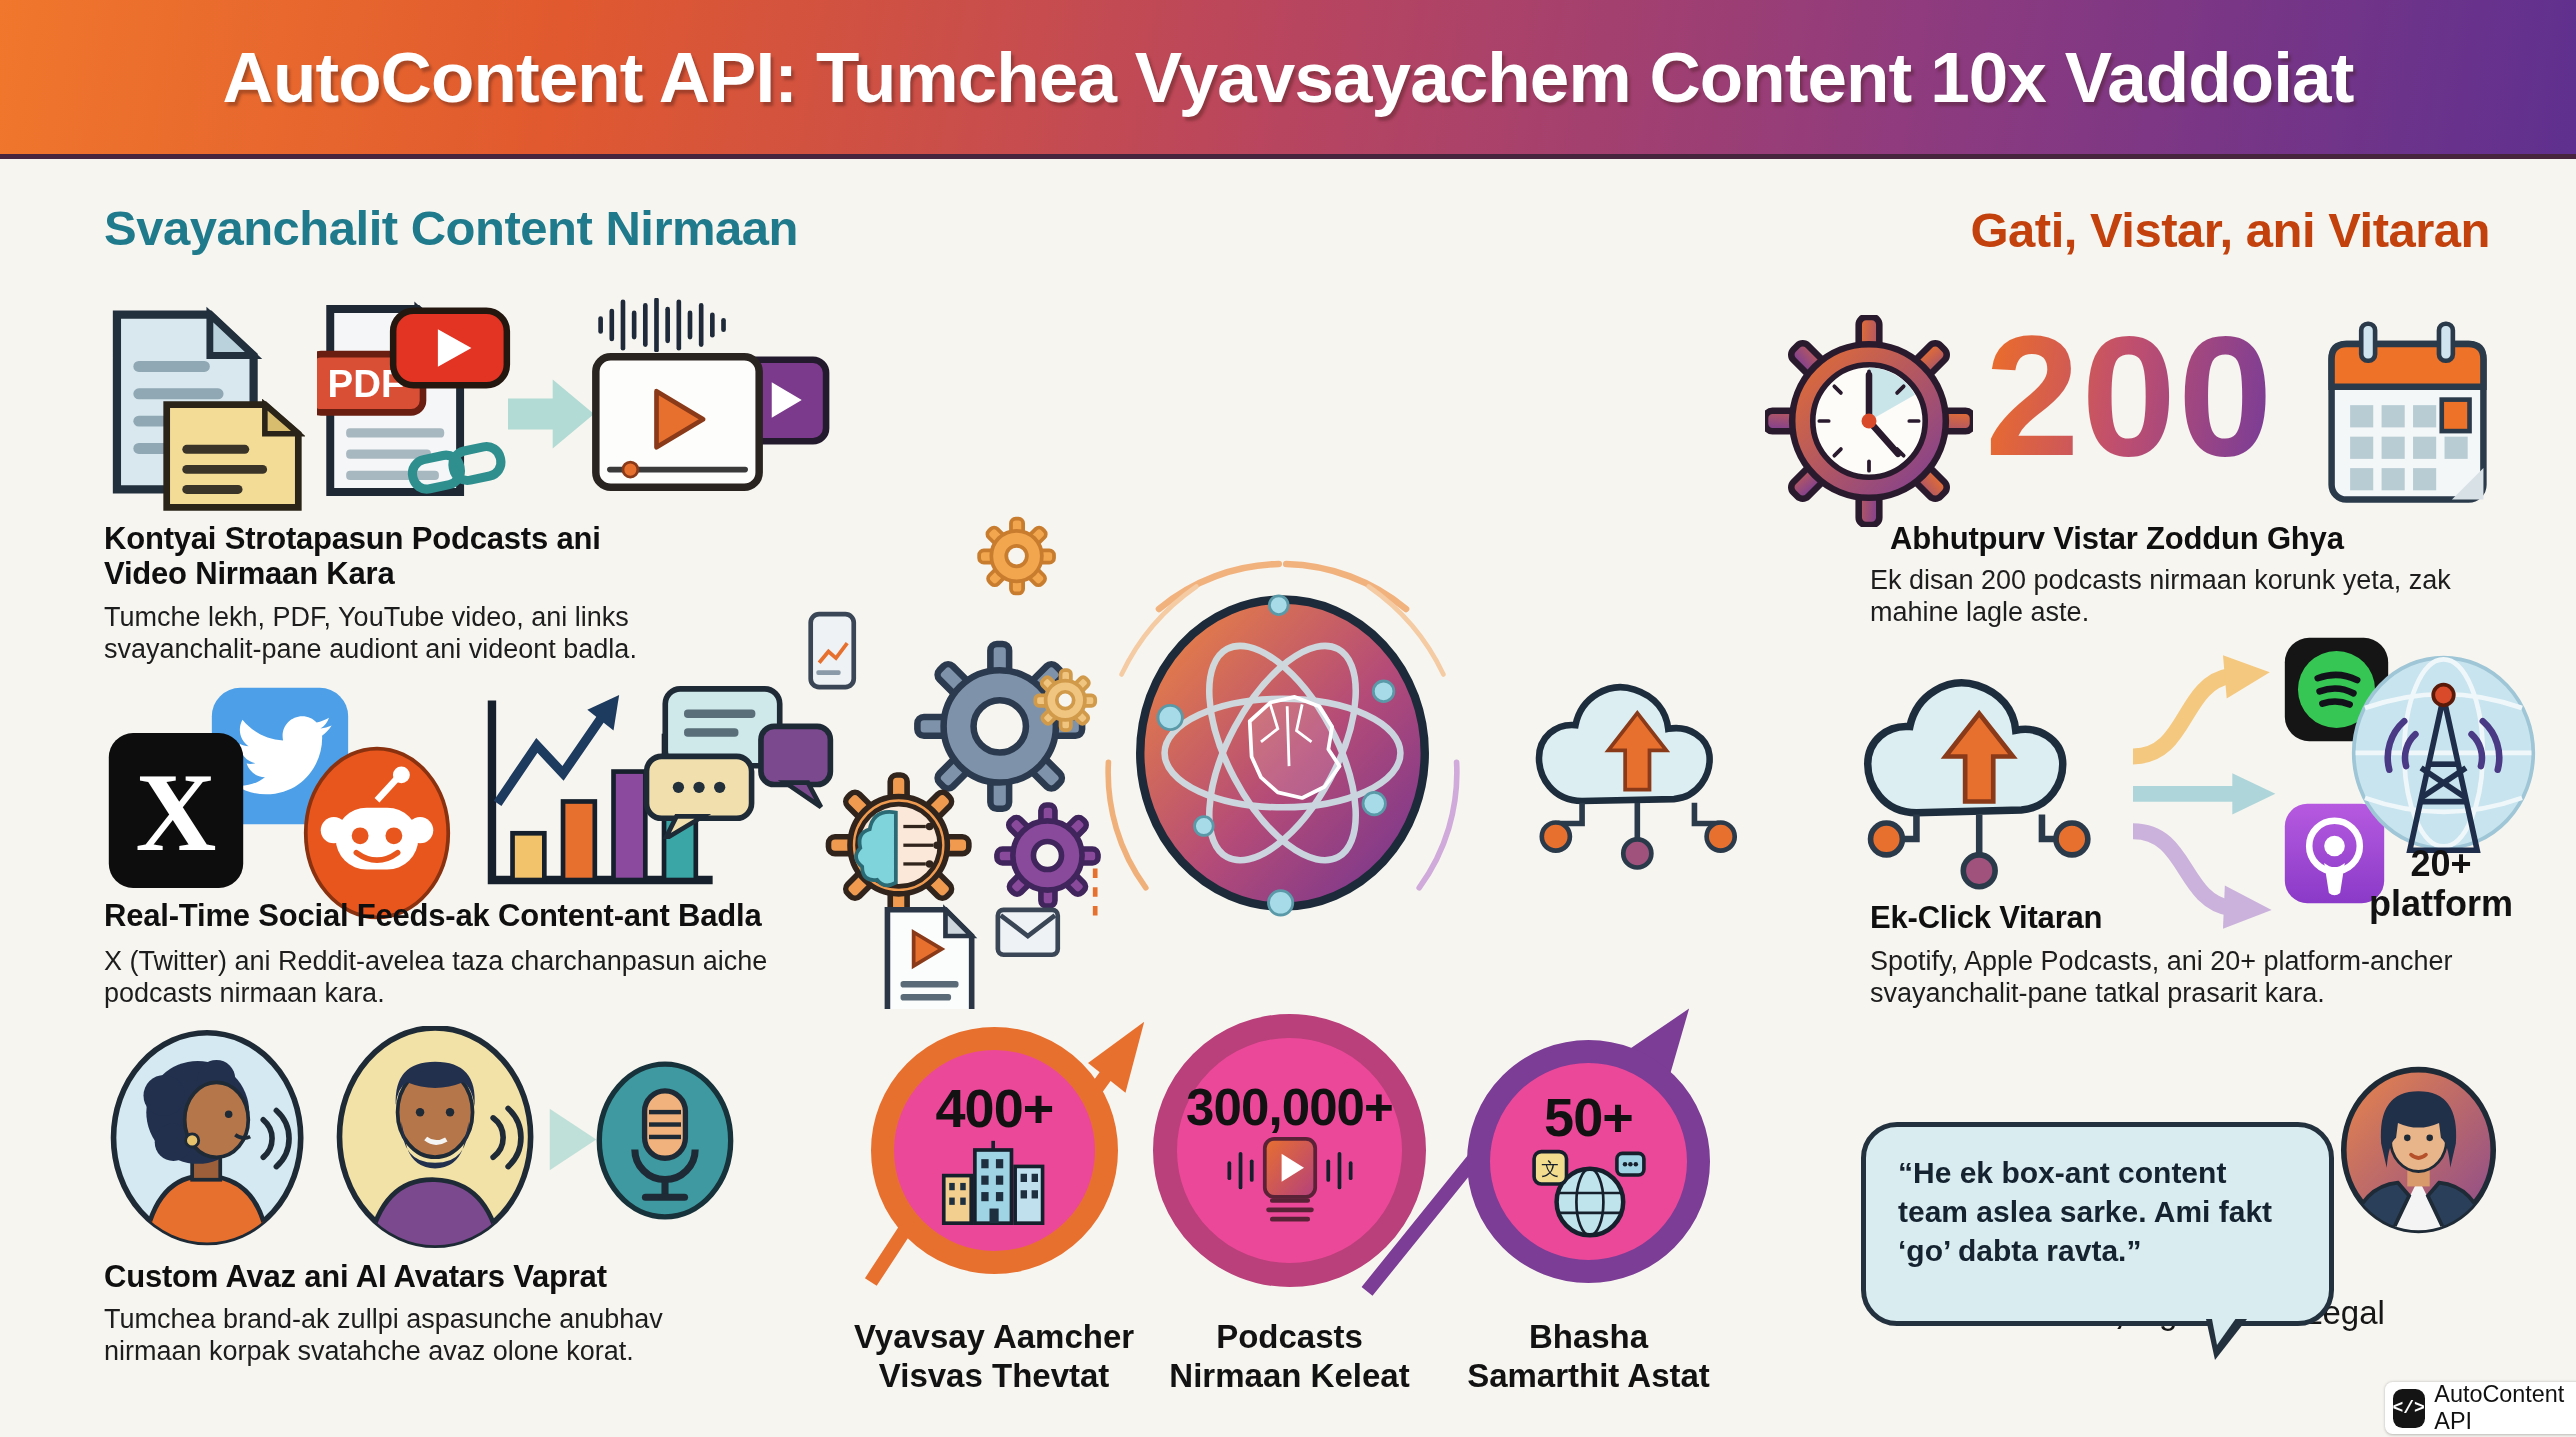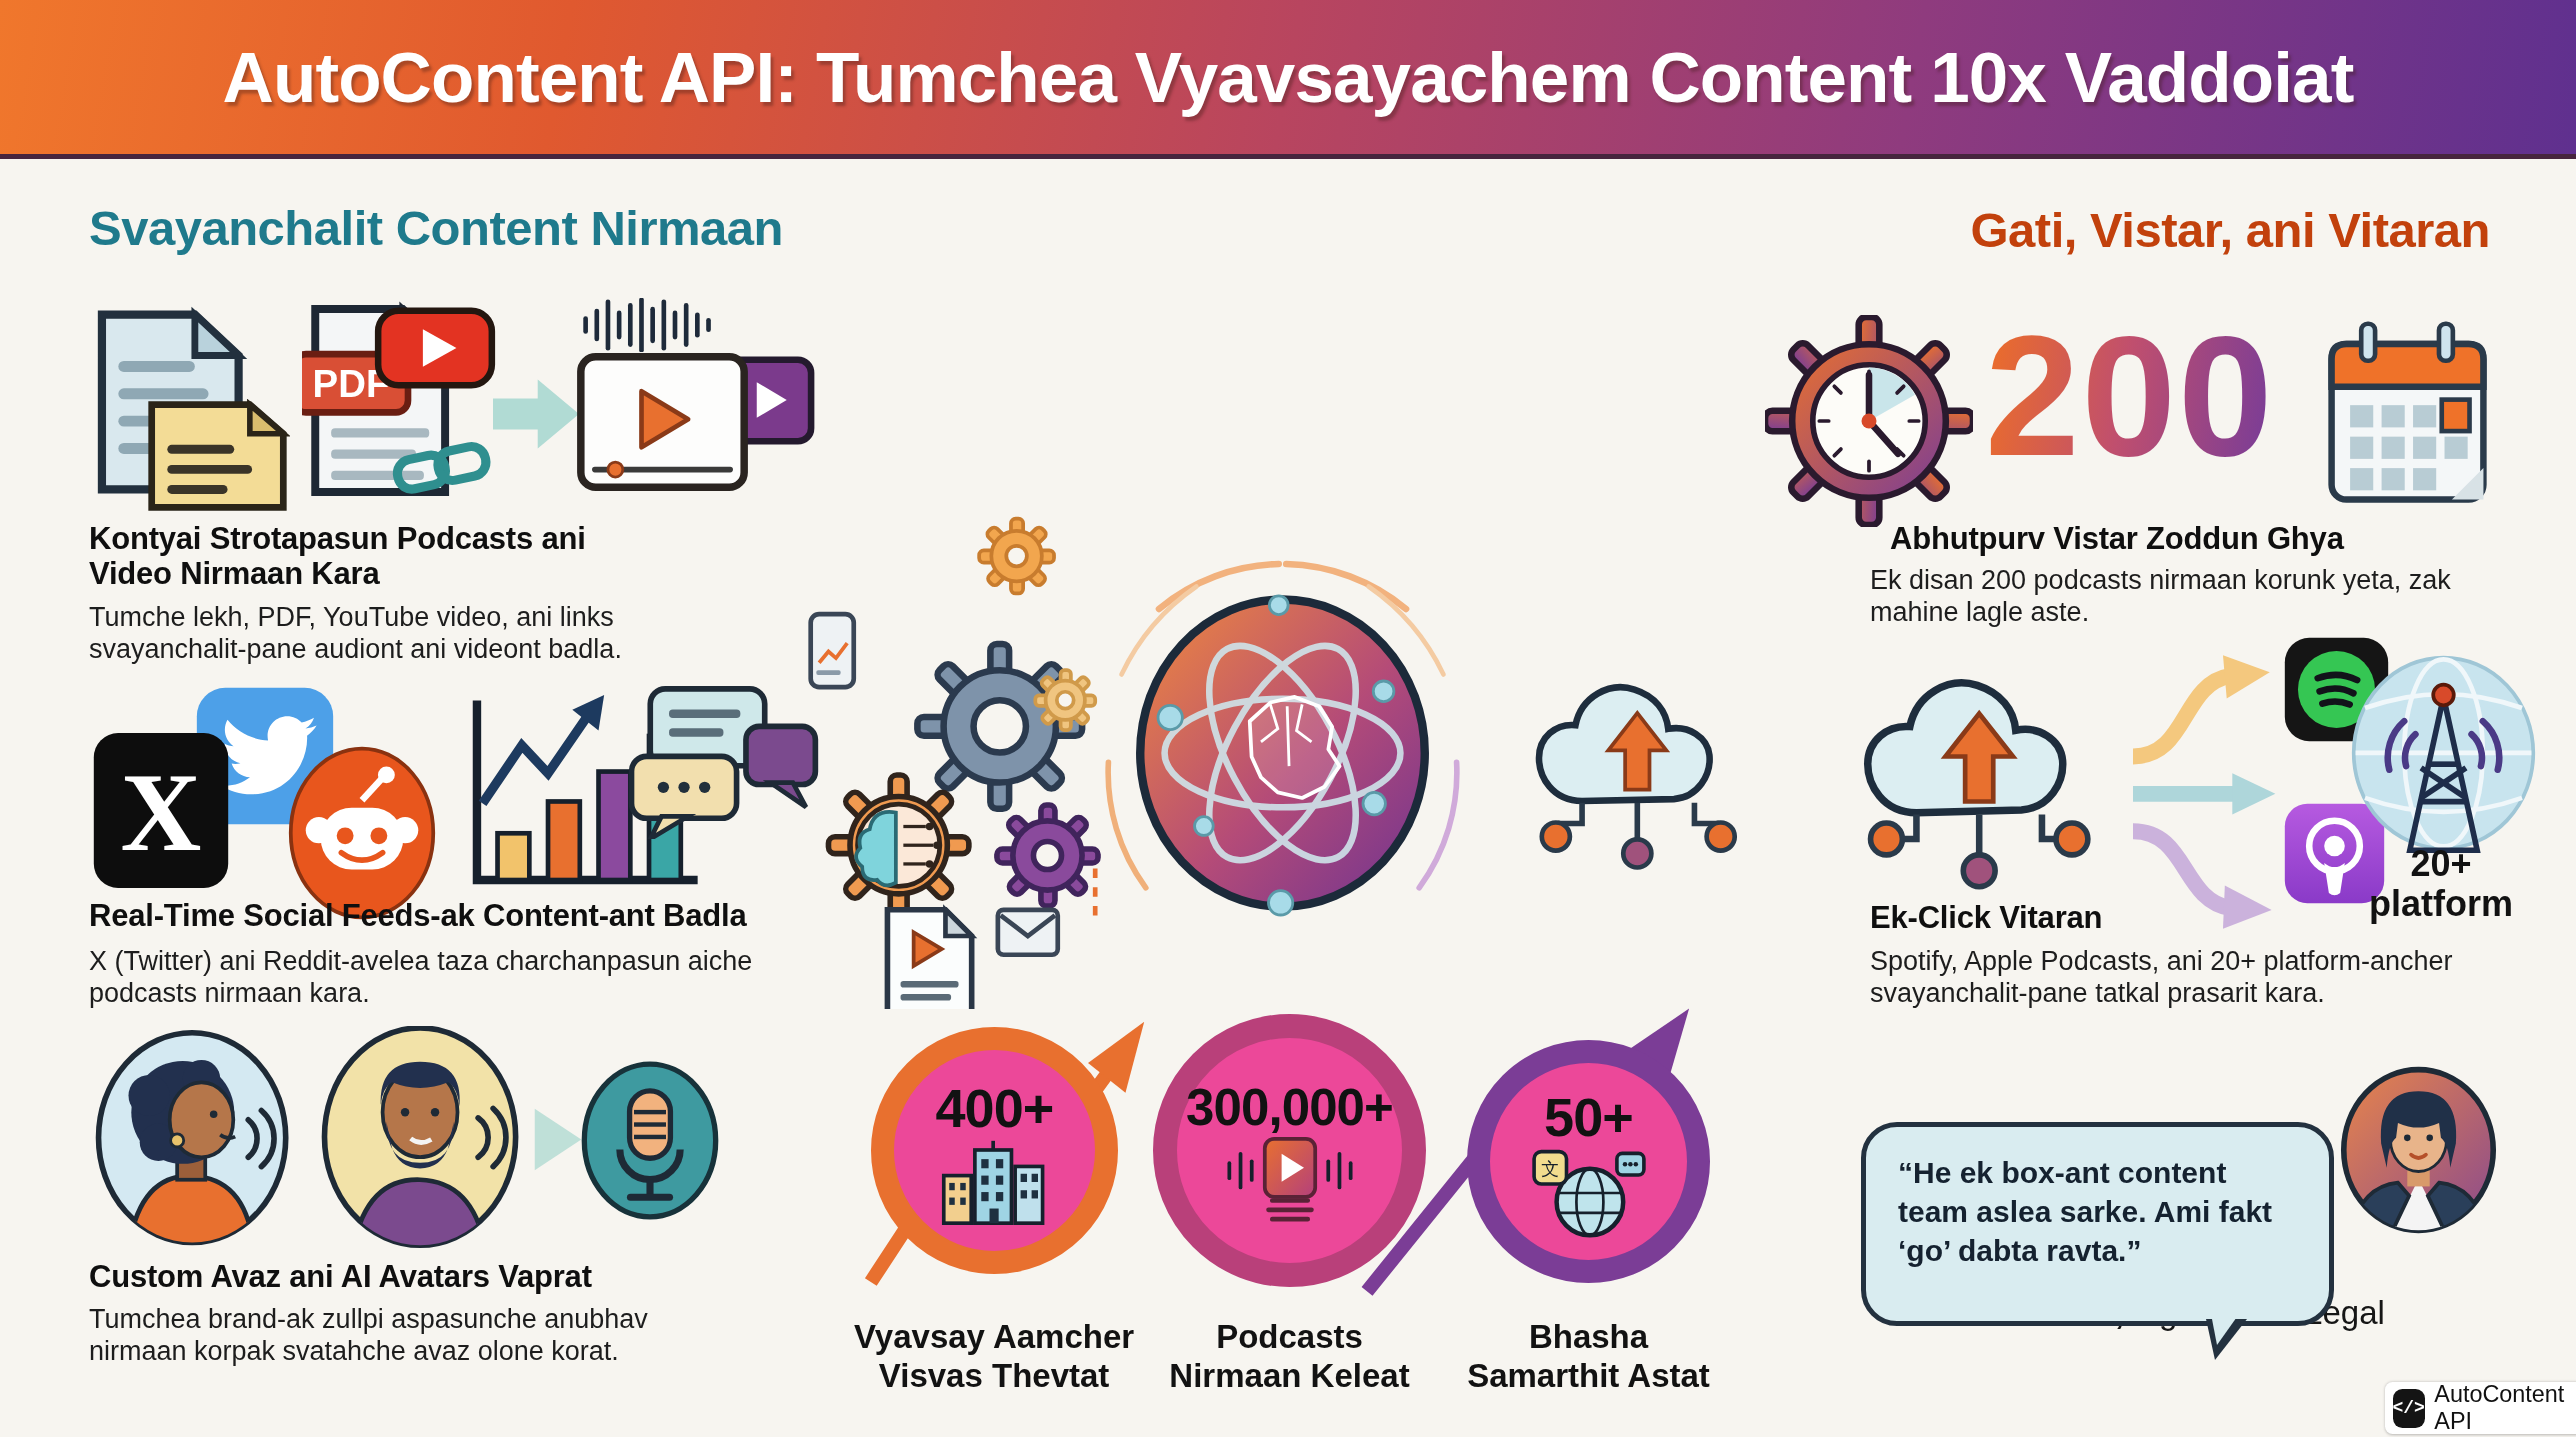--- a/index.html
+++ b/index.html
@@ -12,21 +12,21 @@
           background:linear-gradient(100deg,#f0772c 0%,#e0592f 22%,#b8455f 50%,#8f3b7e 74%,#5f308f 100%);
           border-bottom:5.6px solid #47253e;display:flex;align-items:center;justify-content:center;}
   .banner h1{margin:0;font-size:71px;font-weight:bold;color:#ffffff;letter-spacing:-0.9px;
              text-shadow:2.8px 3.7px 2.8px rgba(60,25,20,.35);}
   
   h2.sec{margin:0;font-size:49px;font-weight:bold;letter-spacing:-0.5px;}
   .teal{color:#1f7a8c;} .purple{color:#c2410c;}
   .h3{margin:0;font-size:31px;font-weight:bold;color:#0f0f0f;line-height:1.12;letter-spacing:-0.2px;}
   .body{margin:0;font-size:27px;color:#1d1d1d;line-height:1.2;}
   
-  .col-left{position:absolute;left:89px;top:0;width:739px;height:1436px;}
+  .col-left{position:absolute;left:104px;top:0;width:739px;height:1436px;}
   .col-center{position:absolute;left:805px;top:0;width:992px;height:1438px;}
   .col-right{position:absolute;left:1760px;top:0;width:816px;height:1438px;}
   
   .stat-circle{position:absolute;border-radius:50%;background:#ec4899;display:flex;flex-direction:column;
                align-items:center;justify-content:center;z-index:2;}
   .stat-value{font-weight:bold;color:#121212;letter-spacing:-0.9px;}
   .stat-label{position:absolute;text-align:center;font-size:33px;font-weight:bold;color:#121212;line-height:1.18;z-index:2;}
   
   .big-num{position:absolute;left:225px;top:298px;font-size:170px;font-weight:bold;letter-spacing:1.9px;color:#a8446a;}
   @supports (-webkit-background-clip:text){

